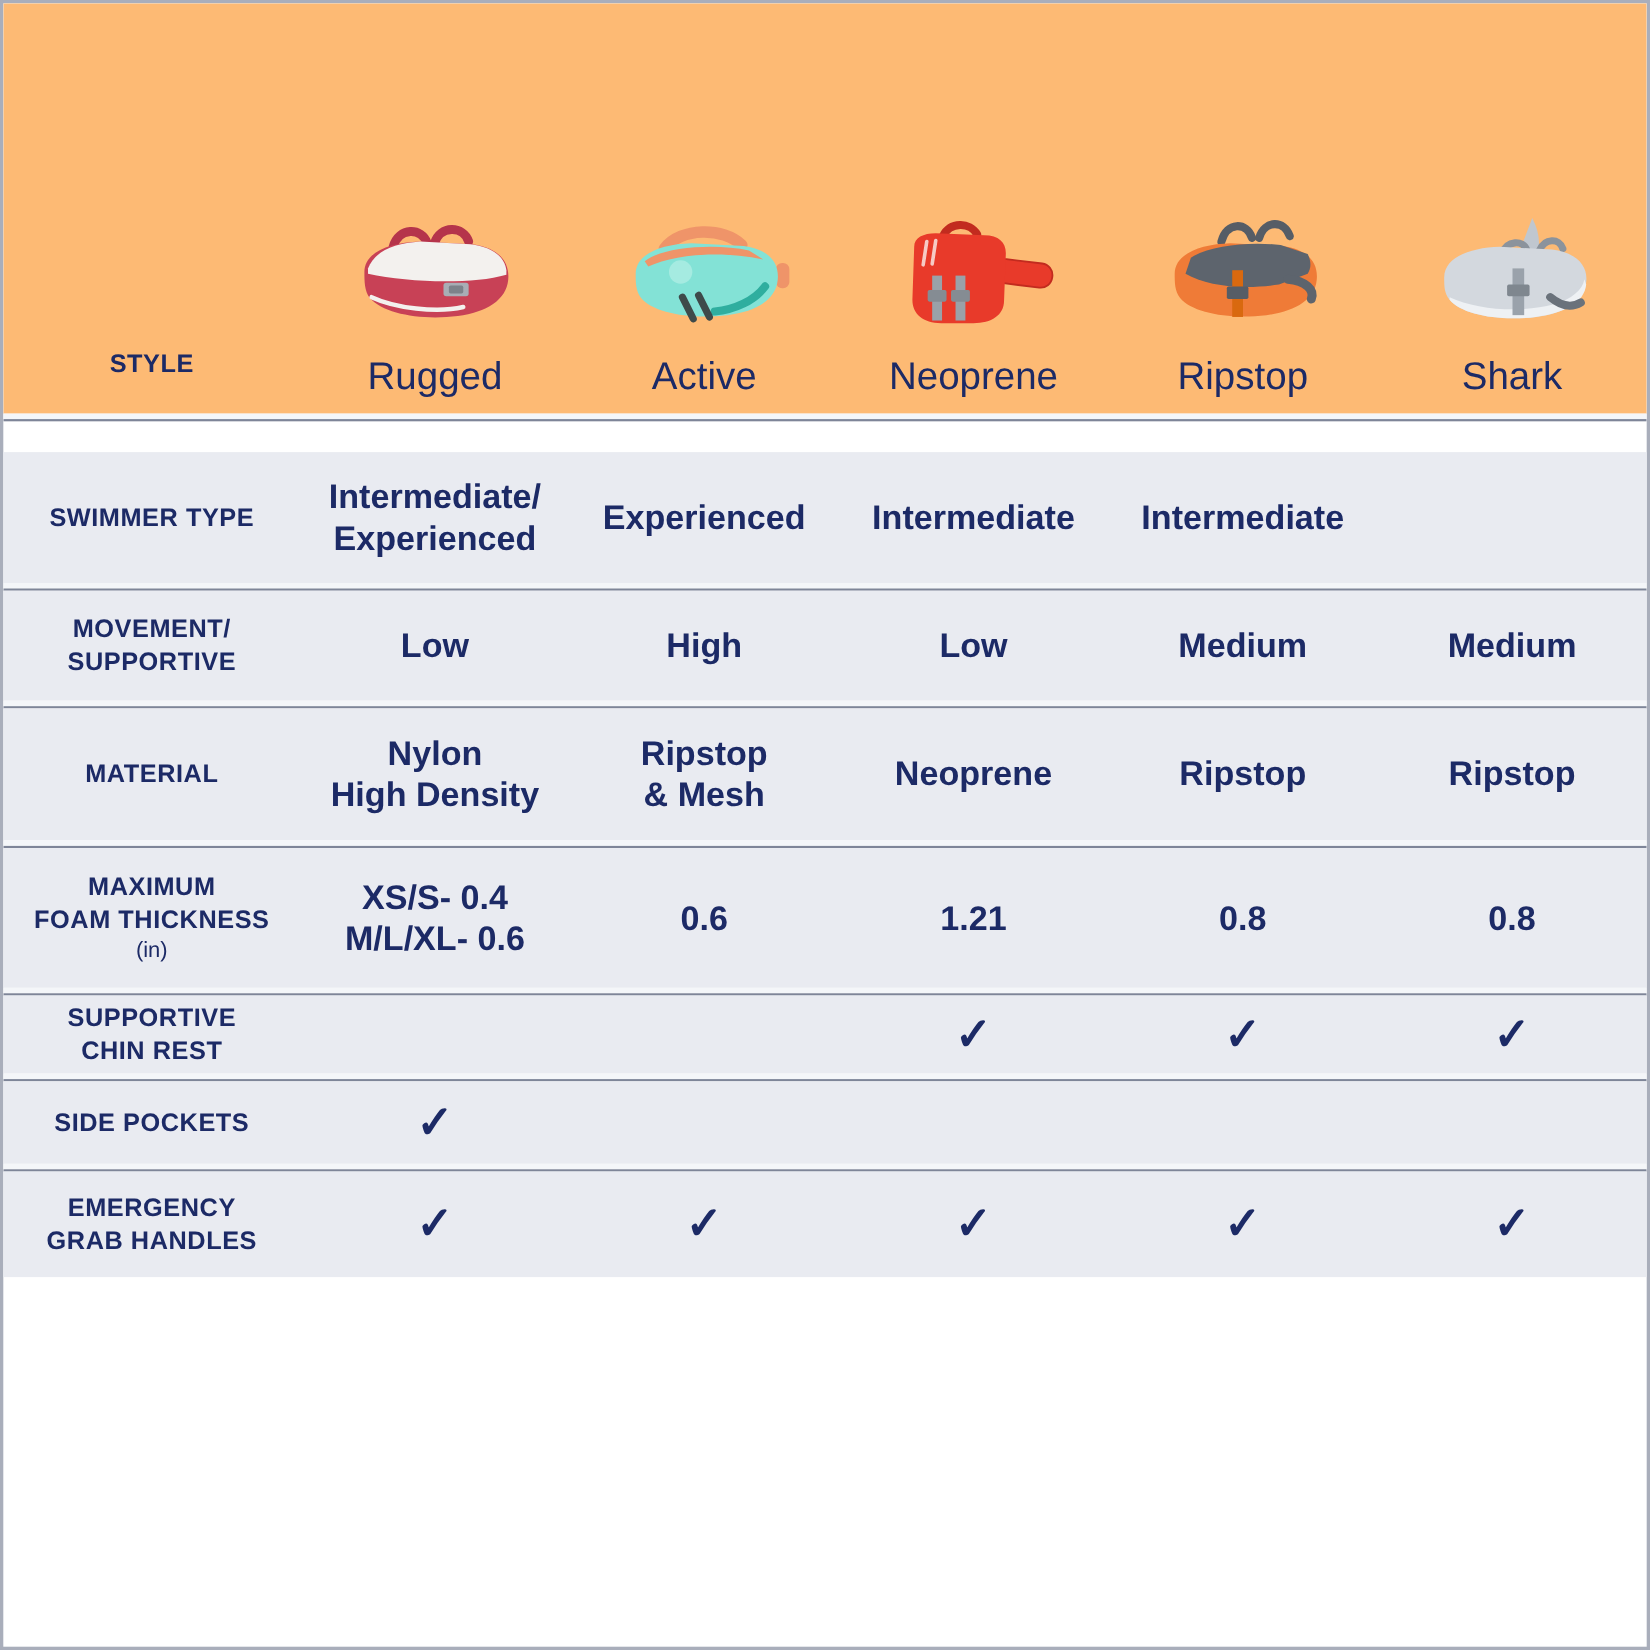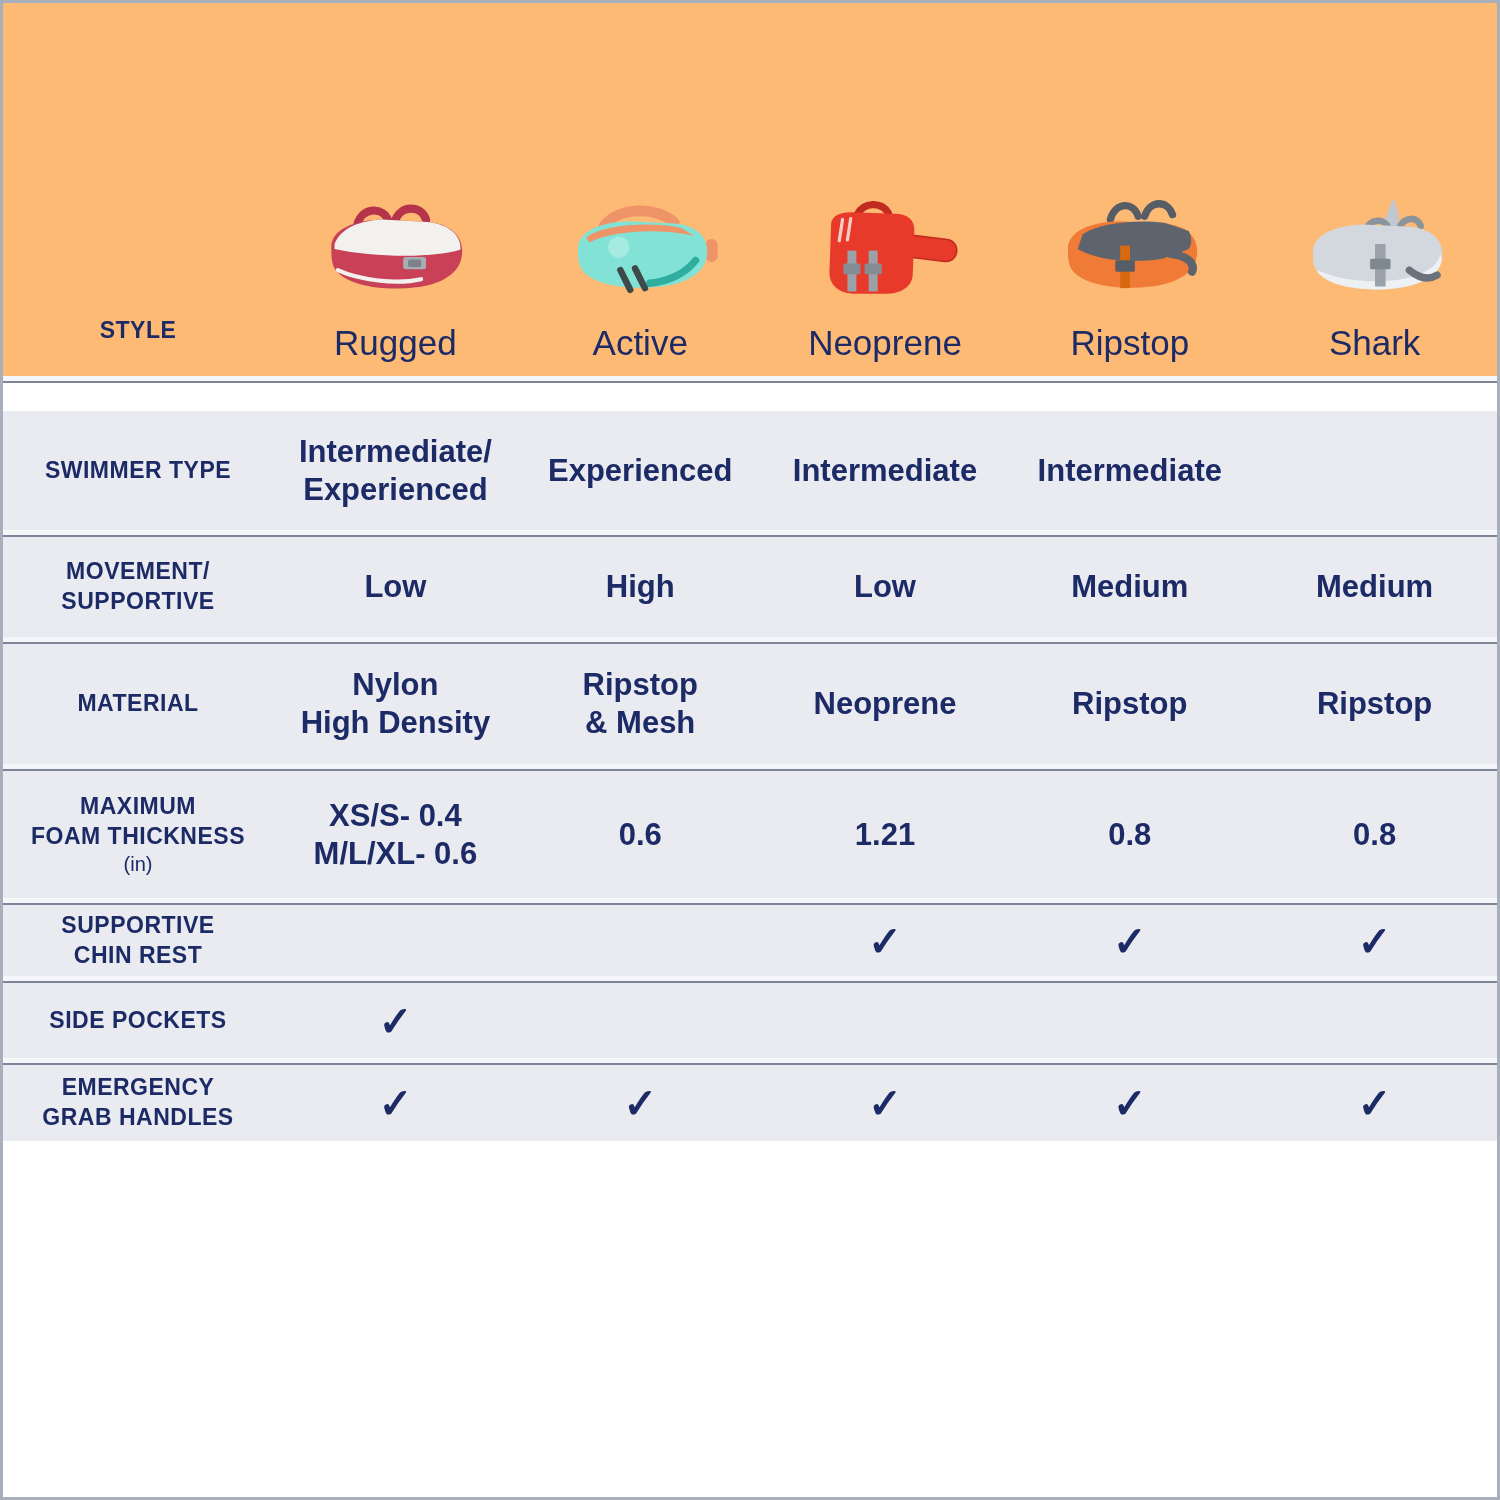--- a/index.html
+++ b/index.html
@@ -42,21 +42,21 @@
   .row{
     display:grid;grid-template-columns:270px repeat(5,1fr);
     align-items:center;background:#e9ebf1;
   }
   .row-swimmer-type{height:119px;margin-top:28px;}
   .row-movement-flexibility{height:100px;}
   .row-material{height:120px;}
   .row-maximum-foam-thickness{height:127px;}
   .row-supportive-chin-rest{height:71px;}
   .row-side-pockets{height:75px;}
-  .row-emergency-grab-handles{height:76px;}
+  .row-emergency-grab-handles{height:96px;}
   .cell-label{text-align:center;font-weight:bold;font-size:23px;letter-spacing:0.5px;line-height:1.3;}
   .lab-note{font-weight:normal;font-size:20px;letter-spacing:0;}
   .cell{text-align:center;}
   .val-line{font-weight:bold;font-size:31px;line-height:1.22;white-space:nowrap;}
   .check{font-weight:bold;font-size:40px;line-height:1;display:inline-block;transform:scaleY(1.05);}
 </style>
 </head>
 <body>
 
 <div class="page">

